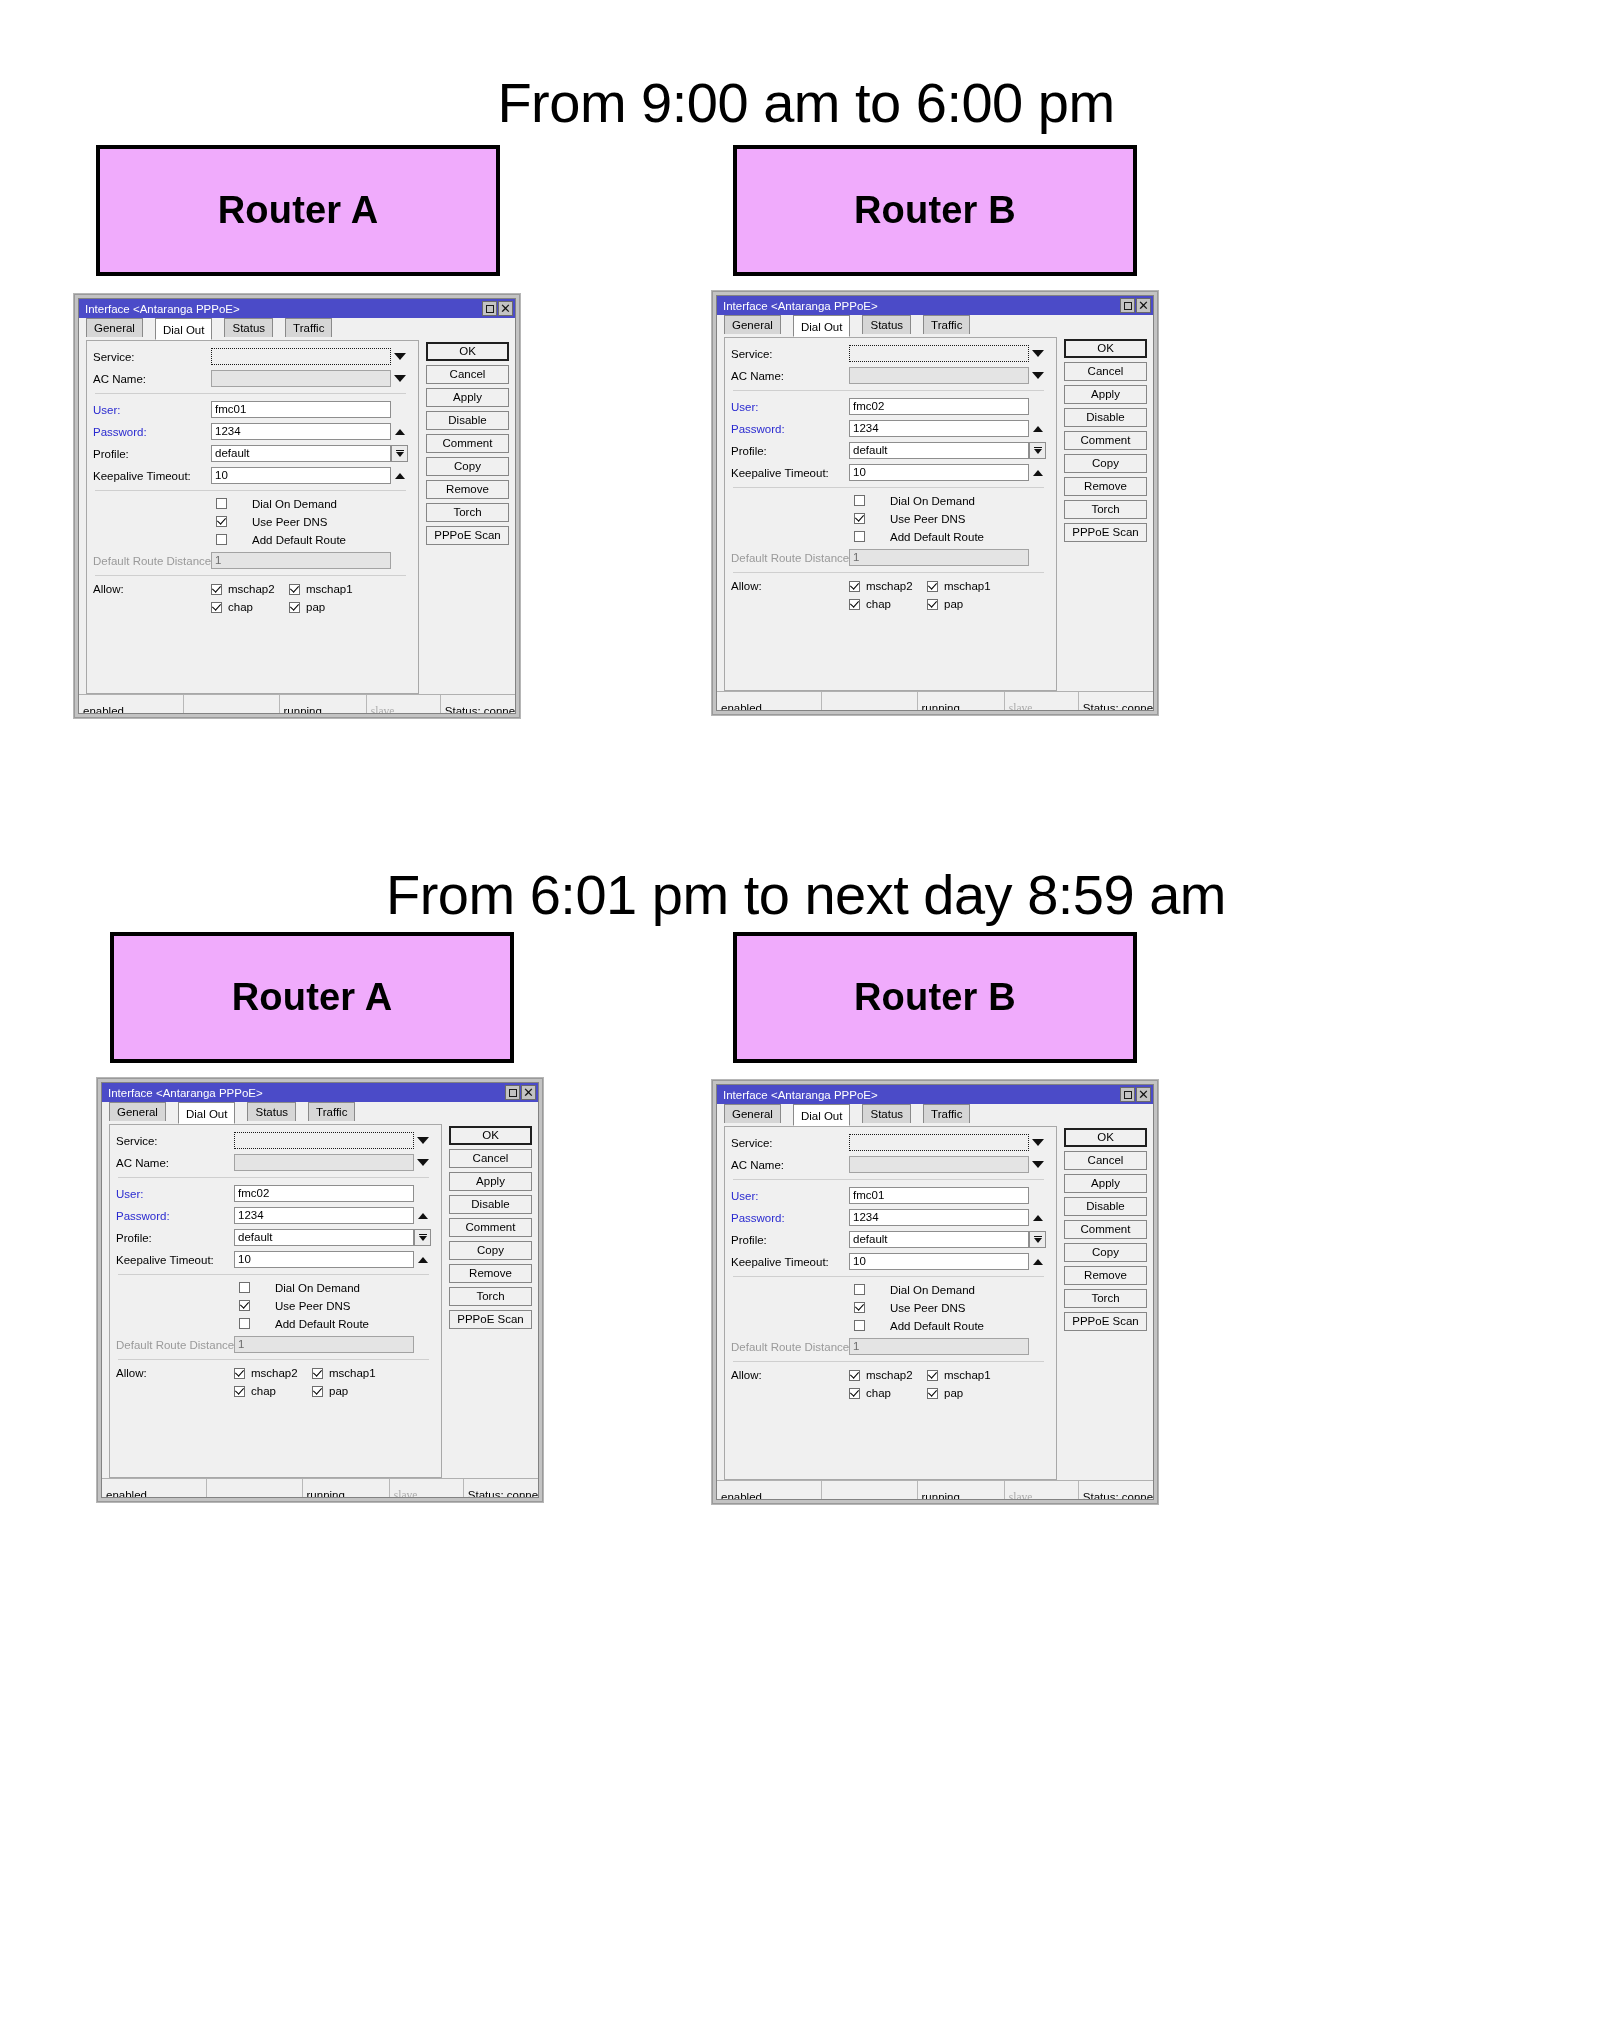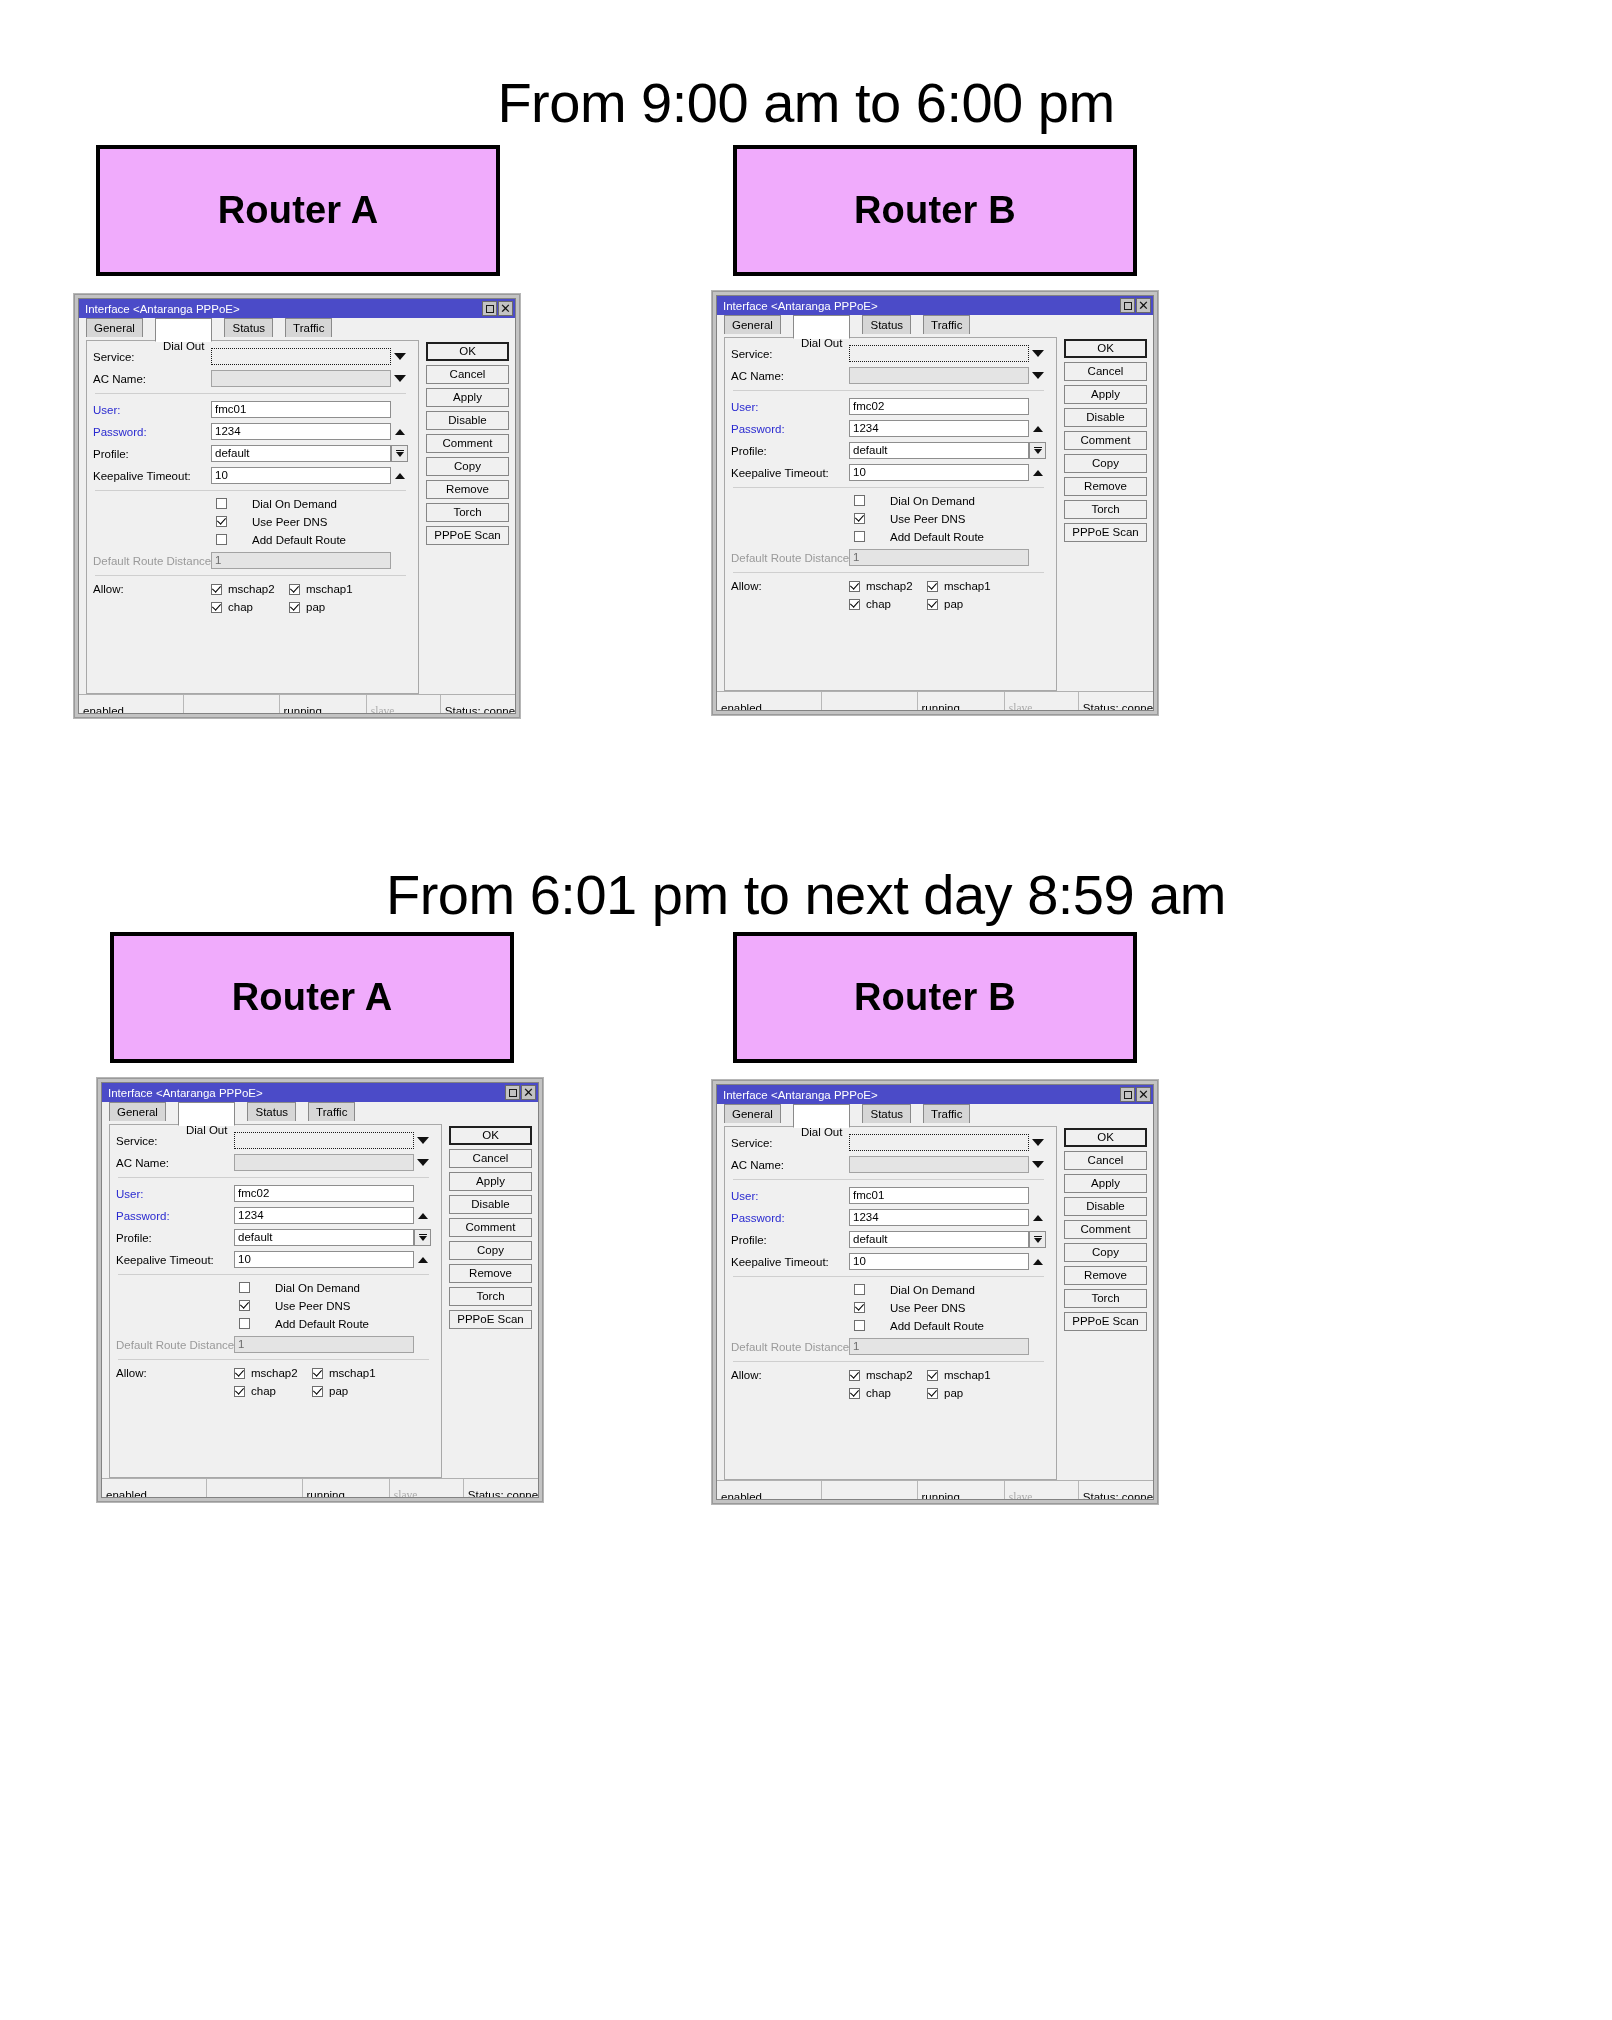--- a/index.html
+++ b/index.html
@@ -141,21 +141,21 @@
     font-size: 11.5px;
     line-height: 14px;
     box-sizing: border-box;
     height: 19px;
     color: #000;
     white-space: nowrap;
   }
   .tab.active {
     background: #ffffff;
     height: 22px;
-    padding-top: 20px;
+    padding-top: 4px;
     position: relative;
     z-index: 3;
     border-bottom: 1px solid #ffffff;
   }
 
   .panel-row {
     display: flex;
     flex: 1;
     min-height: 0;
   }

